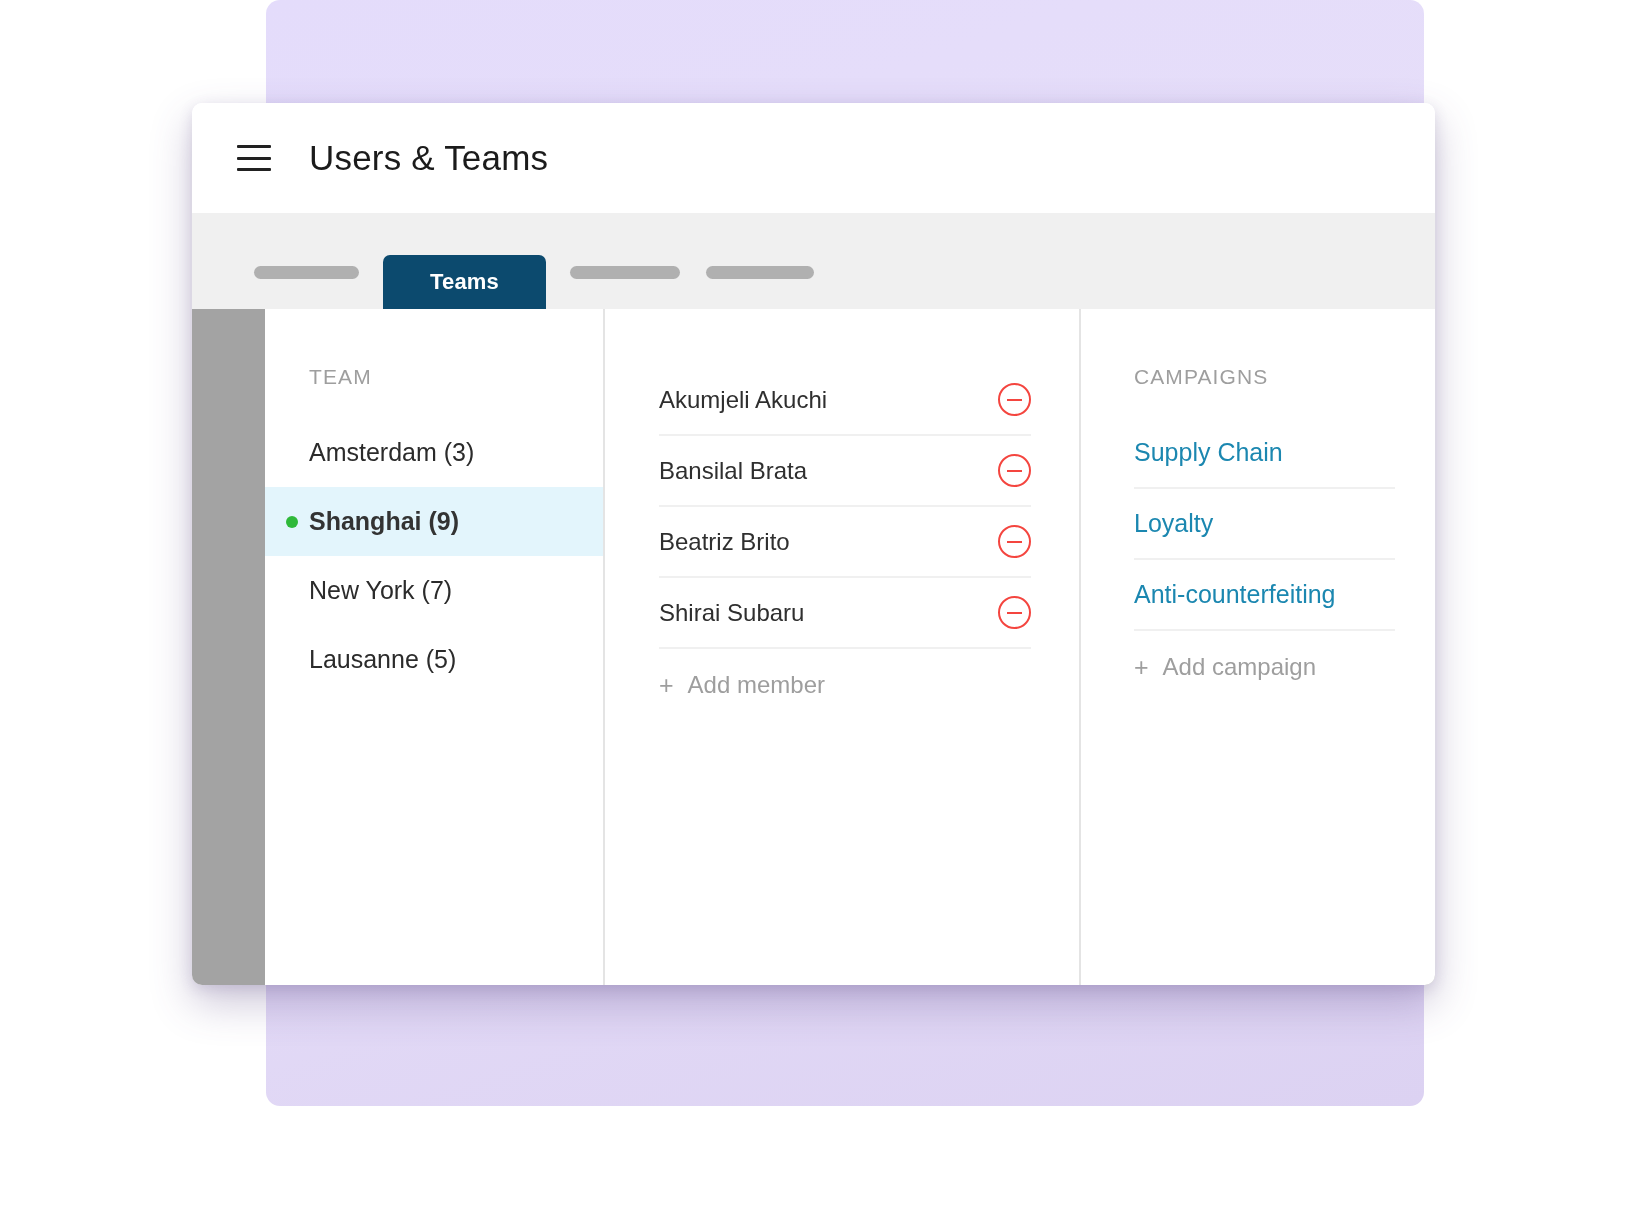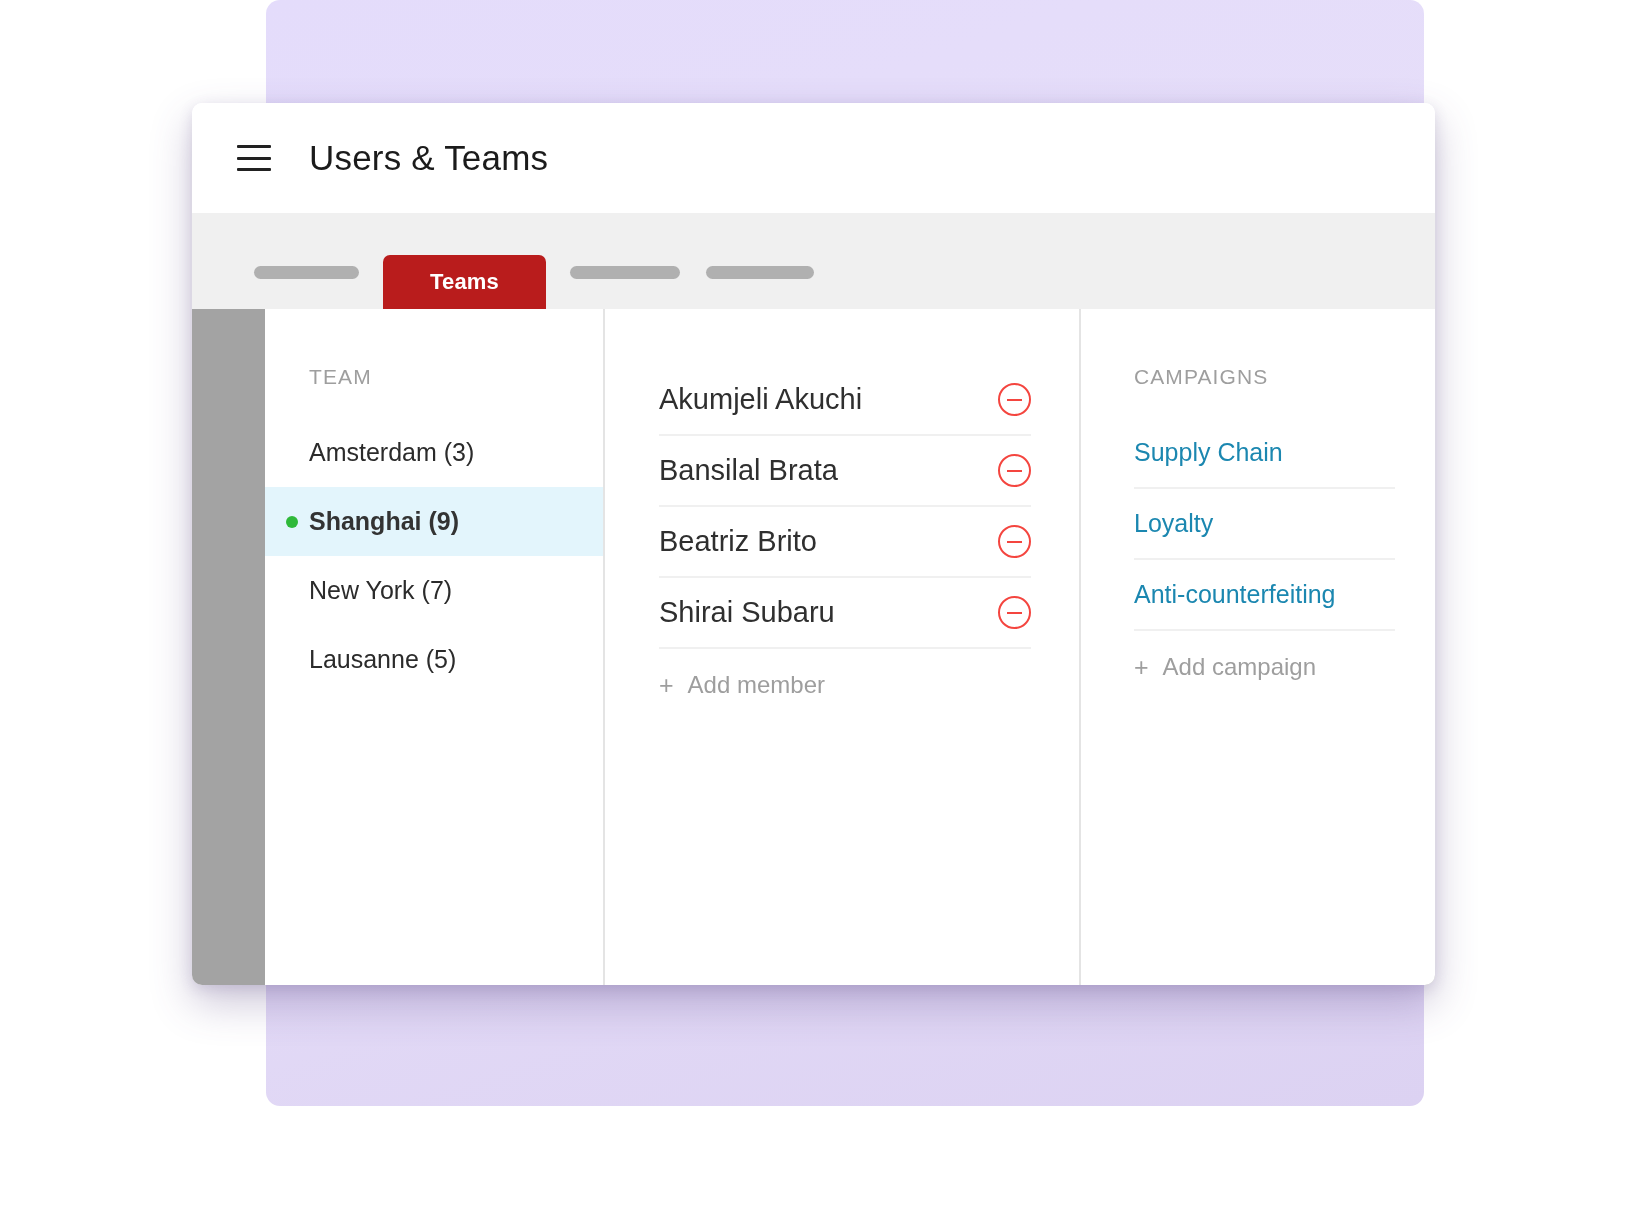--- a/index.html
+++ b/index.html
@@ -91,21 +91,21 @@
     height: 13px;
     border-radius: 7px;
     background: #b0b0b0;
     margin-bottom: 30px;
   }
   #tab-ghost-1 { width: 105px; margin-right: 24px; }
   #tab-ghost-2 { width: 110px; margin-left: 24px; margin-right: 26px; }
   #tab-ghost-3 { width: 108px; }
 
   #tab-teams {
-    background: #b91c1c;
+    background: #0c4a6e;
     color: #ffffff;
     font-size: 22px;
     font-weight: bold;
     border-radius: 7px 7px 0 0;
     width: 163px;
     height: 54px;
     display: flex;
     align-items: center;
     justify-content: center;
     margin-bottom: 0;
@@ -181,21 +181,21 @@
   
   .user-row {
     height: 71px;
     display: flex;
     align-items: center;
     justify-content: space-between;
     border-bottom: 2px solid #f0f0f0;
     box-sizing: border-box;
   }
   .user-name {
-    font-size: 29px;
+    font-size: 24px;
     color: #2f2f2f;
   }
   .remove-icon {
     width: 29px;
     height: 29px;
     border-radius: 50%;
     border: 2px solid #f4453f;
     display: flex;
     align-items: center;
     justify-content: center;

